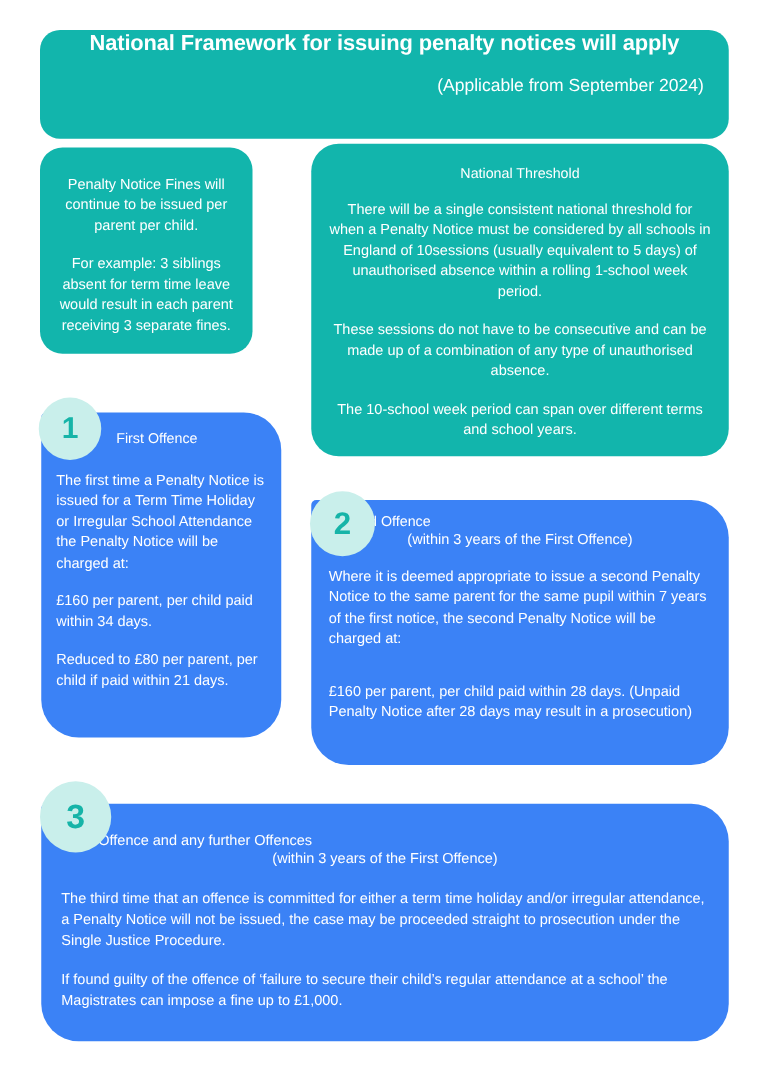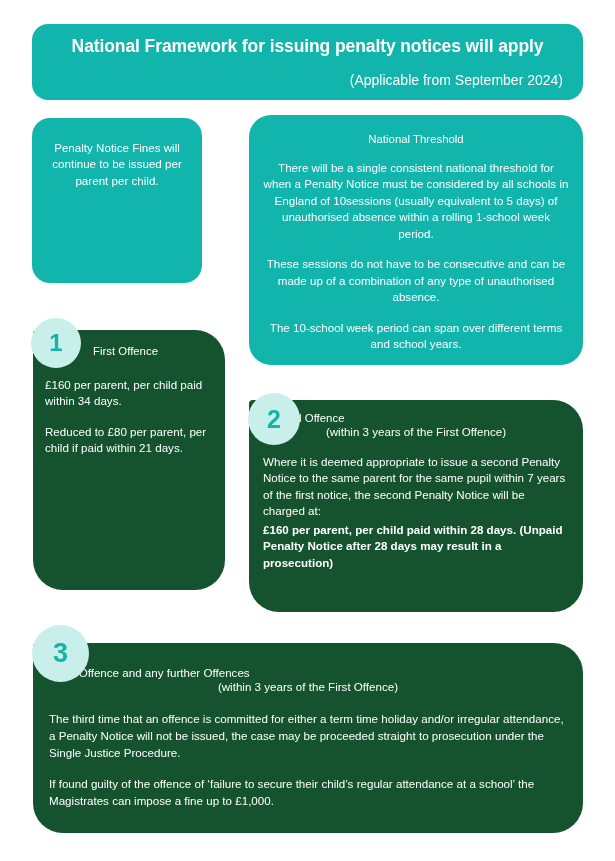--- a/index.html
+++ b/index.html
@@ -30,23 +30,23 @@
   }
   .card .para {
     text-align: center;
   }
 
   
   #header-banner {
     left: 32px;
     top: 24px;
     width: 551px;
-    height: 76px;
+    height: 87px;
     border-radius: 16px 16px 16px 16px;
-    padding: 12px 20px 0 20px;
+    padding: 0 20px 0 20px;
   }
   #header-banner .title {
     font-size: 17.5px;
     font-weight: bold;
     letter-spacing: -0.1px;
     line-height: 1.25;
     text-align: center;
   }
   #header-banner .subtitle {
     font-size: 14px;
@@ -89,21 +89,21 @@
     font-size: 11.6px;
     line-height: 1.42;
   }
   #threshold-card .para + .para {
     margin-top: 14px;
   }
 
   
   .offence-card {
     position: absolute;
-    background: #14532d;
+    background: #3b82f6;
     color: #ffffff;
     box-sizing: border-box;
   }
   .num-badge {
     position: absolute;
     background: #c9efeb;
     border-radius: 50%;
     display: flex;
     align-items: center;
     justify-content: center;
@@ -170,22 +170,21 @@
     margin-top: 1px;
   }
   #second-offence-card .body {
     padding-top: 16px;
   }
   #second-offence-card .para {
     font-size: 11.6px;
     line-height: 1.42;
   }
   #second-offence-card .para + .para {
-    margin-top: 2px;
-    font-weight: bold;
+    margin-top: 26px;
   }
 
   
   #third-offence-card {
     left: 33px;
     top: 643px;
     width: 550px;
     height: 190px;
     border-radius: 4px 30px 30px 30px;
     padding: 0 16px;
@@ -220,32 +219,34 @@
 </head>
 <body>
 
 <div class="card" id="header-banner">
   <div class="title">National Framework for issuing penalty notices will apply</div>
   <div class="subtitle">(Applicable from September 2024)</div>
 </div>
 
 <div class="card" id="fines-card">
   <div class="para">Penalty Notice Fines will continue to be issued per parent per child.</div>
+  <div class="para">For example: 3 siblings absent for term time leave would result in each parent receiving 3 separate fines.</div>
 </div>
 
 <div class="card" id="threshold-card">
   <div class="heading">National Threshold</div>
   <div class="para">There will be a single consistent national threshold for when a Penalty Notice must be considered by all schools in England of 10sessions (usually equivalent to 5 days) of unauthorised absence within a rolling 1-school week period.</div>
   <div class="para">These sessions do not have to be consecutive and can be made up of a combination of any type of unauthorised absence.</div>
   <div class="para">The 10-school week period can span over different terms and school years.</div>
 </div>
 
 <div class="offence-card" id="first-offence-card">
   <div class="heading">First Offence</div>
   <div class="body">
+    <div class="para">The first time a Penalty Notice is issued for a Term Time Holiday or Irregular School Attendance the Penalty Notice will be charged at:</div>
     <div class="para">£160 per parent, per child paid within 34 days.</div>
     <div class="para">Reduced to £80 per parent, per child if paid within 21 days.</div>
   </div>
 </div>
 <div class="num-badge" id="first-offence-badge">1</div>
 
 <div class="offence-card" id="second-offence-card">
   <div class="heading">Second Offence</div>
   <div class="subheading">(within 3 years of the First Offence)</div>
   <div class="body">

